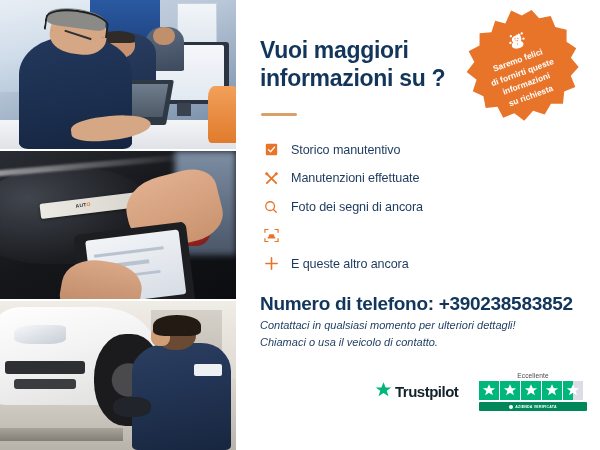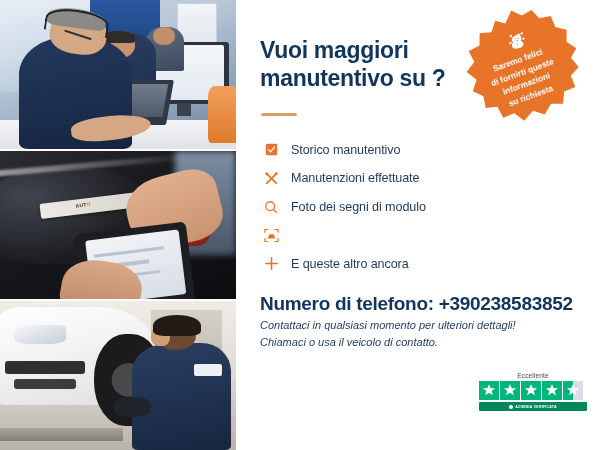--- a/index.html
+++ b/index.html
@@ -263,21 +263,21 @@
         <div class="mhair"></div>
       <div class="glove"></div>
         <div class="patch"></div>
     </div>
   </div>
 
   <div class="panel">
 
     <div class="heading">
       <div>Vuoi maggiori</div>
-      <div>manutentivo su ?</div>
+      <div>informazioni su ?</div>
     </div>
 
     <div class="divider"></div>
 
     <div class="badge">
       <svg viewBox="0 0 100 100" aria-hidden="true">
         <path d="M50 2 L58 8 L67 5 L72 13 L82 13 L84 23 L93 27 L91 37 L98 44 L92 51
                  L97 60 L89 66 L91 76 L81 78 L78 88 L68 86 L61 94 L52 89 L43 96
                  L36 88 L26 90 L23 80 L13 79 L13 69 L5 63 L10 54 L3 46 L11 39
                  L8 29 L18 26 L20 16 L30 17 L35 8 L43 12 Z" fill="#e8742a"></path>
@@ -315,21 +315,21 @@
         <span class="flabel">Manutenzioni effettuate</span>
       </div>
 
       <div class="feat">
         <span class="ficon">
           <svg width="14" height="14" viewBox="0 0 16 16">
             <circle cx="7" cy="7" r="5" stroke="#e8742a" stroke-width="1.5" fill="none"></circle>
             <path d="M10.8 10.8 L14 14" stroke="#e8742a" stroke-width="1.5" stroke-linecap="round"></path>
           </svg>
         </span>
-        <span class="flabel">Foto dei segni di modulo</span>
+        <span class="flabel">Foto dei segni di ancora</span>
       </div>
 
       <div class="feat">
         <span class="ficon">
           <svg width="15" height="15" viewBox="0 0 16 16">
             <path d="M1 4.6 V1.6 H4.2 M11.8 1.6 H15 V4.6 M15 11.4 V14.4 H11.8 M4.2 14.4 H1 V11.4" stroke="#e8742a" stroke-width="1.3" fill="none" stroke-linecap="round"></path>
             <path d="M4 9.6 h8 v1.6 h-8 z" fill="#e8742a"></path>
             <path d="M4.6 9.6 L5.7 6.6 h4.6 l1.1 3 z" fill="#e8742a"></path>
           </svg>
         </span>
@@ -345,20 +345,29 @@
       </div>
     </div>
 
     <div class="phone">Numero di telefono: +390238583852</div>
     <div class="sub">
       <div>Contattaci in qualsiasi momento per ulteriori dettagli!</div>
       <div>Chiamaci o usa il veicolo di contatto.</div>
     </div>
 
     <div class="tp">
+      <div class="tp-logo">
+        <span>
+          <svg width="17" height="17" viewBox="0 0 24 24">
+            <path d="M12 1.6 L15 9 L23 9 L16.6 13.8 L19 21.4 L12 16.8 L5 21.4
+                     L7.4 13.8 L1 9 L9 9 Z" fill="#00b67a"></path>
+          </svg>
+        </span>
+        <span class="tp-name">Trustpilot</span>
+      </div>
 
       <div class="tp-right">
         <div class="tp-exc">Eccellente</div>
         <div class="stars">
           <span class="star">
             <svg width="14" height="14" viewBox="0 0 24 24">
                 <path d="M12 2 L15 9.1 L22.6 9.1 L16.5 13.7 L18.8 21 L12 16.5 L5.2 21 L7.5 13.7 L1.4 9.1 L9 9.1 Z" fill="#fff"></path>
               </svg>
           </span>
           <span class="star">

